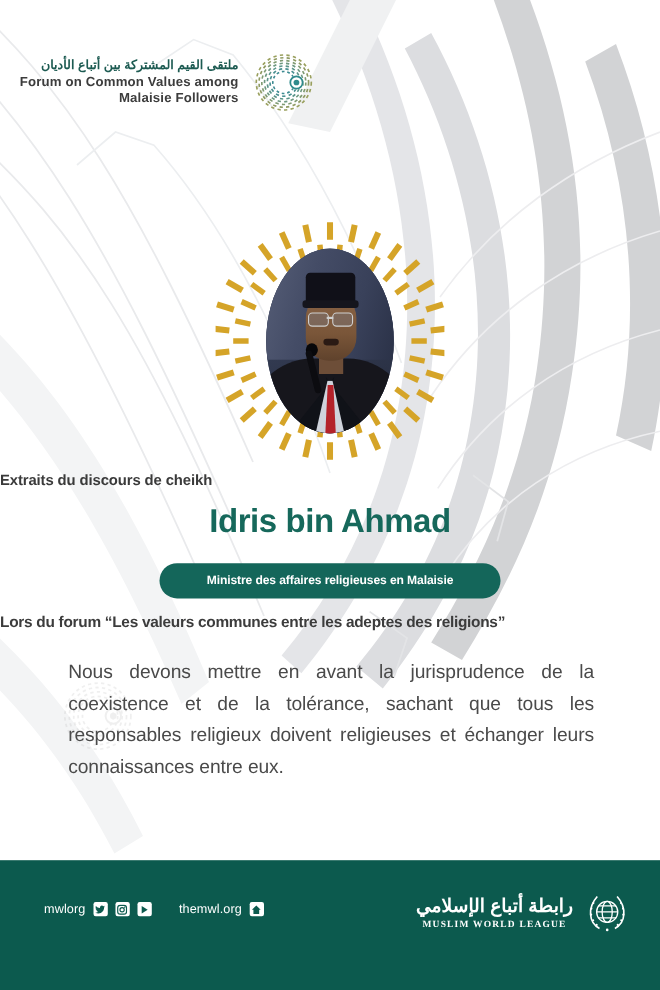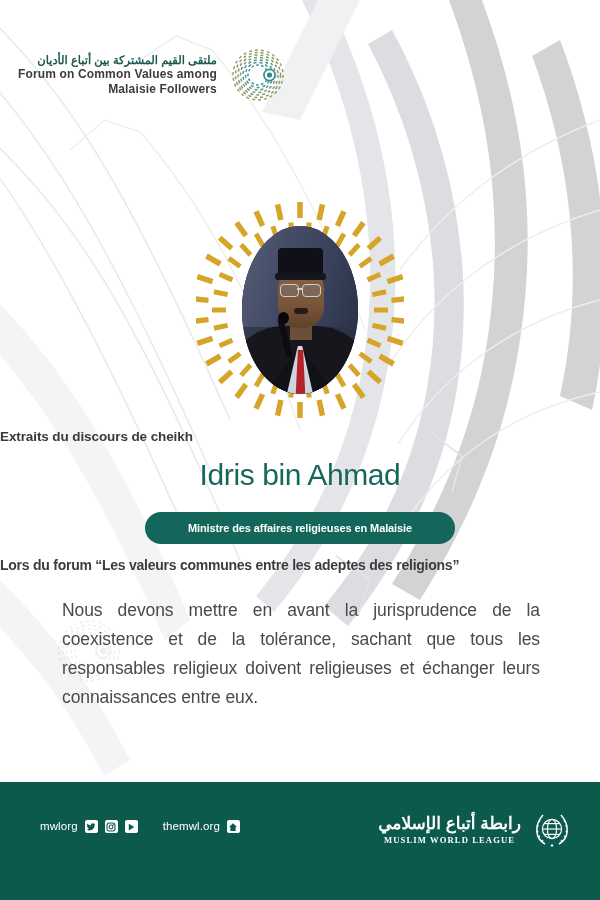--- a/index.html
+++ b/index.html
@@ -83,21 +83,21 @@
     transform:rotate(-14deg);border-radius:3px;}
   .ph-micHead{position:absolute;left:36px;top:86px;width:11px;height:12px;background:#07070a;border-radius:50%;}
 
   
   #kicker{
     position:absolute;left:0;top:429px;width:600px;text-align:left;
     font-size:13.5px;color:#3a3a3a;font-weight:bold;letter-spacing:-.1px;
   }
   #speaker-name{
     position:absolute;left:0;top:458px;width:600px;text-align:center;
-    font-size:30px;font-weight:normal;color:#16685b;letter-spacing:-.4px;
+    font-size:30px;font-weight:bold;color:#16685b;letter-spacing:-.4px;
   }
   #role-pill{
     position:absolute;left:145px;top:512px;width:310px;height:32px;
     background:#14665a;border-radius:16px;
     display:flex;align-items:center;justify-content:center;
   }
   #role-pill-label{
     font-size:11px;color:#ffffff;font-weight:bold;letter-spacing:-.1px;
   }
   #event-line{
@@ -116,21 +116,21 @@
     text-align:justify;text-align-last:left;
     letter-spacing:-.1px;
   }
 
   
   #footer{
     position:absolute;left:0;top:782px;width:600px;height:118px;
     background:#0c5a4e;
   }
   #footer-left{
-    position:absolute;left:40px;top:38px;display:flex;align-items:flex-start;gap:7px;
+    position:absolute;left:40px;top:38px;display:flex;align-items:center;gap:7px;
   }
   .f-text{font-size:11.5px;color:#ffffff;letter-spacing:.1px;}
   .sq-icon{
     width:13px;height:13px;background:#ffffff;border-radius:2px;
     display:flex;align-items:center;justify-content:center;flex:0 0 13px;
   }
   .gap{width:11px;}
   #footer-right{
     position:absolute;right:26px;top:26px;display:flex;align-items:center;gap:9px;
   }

